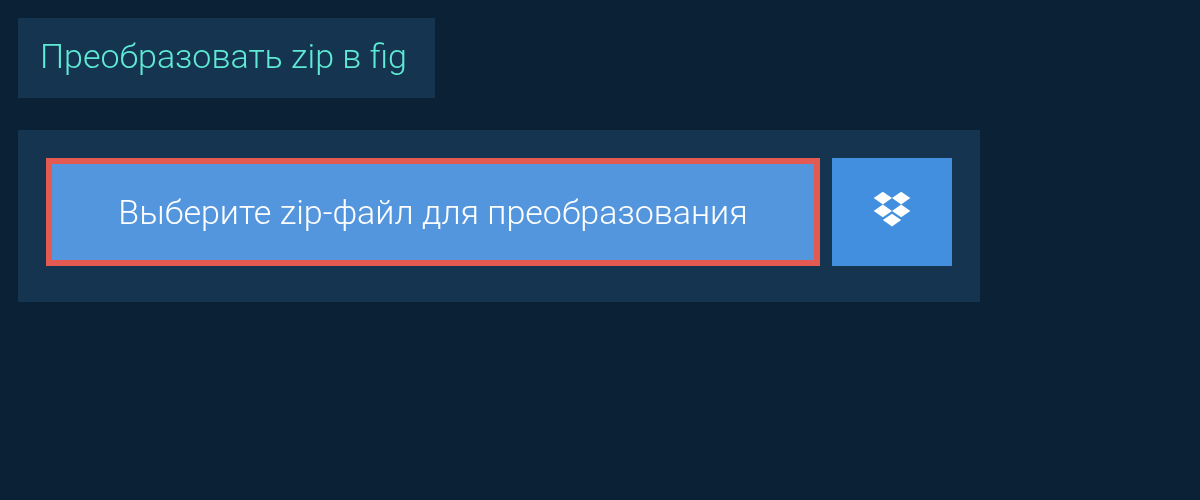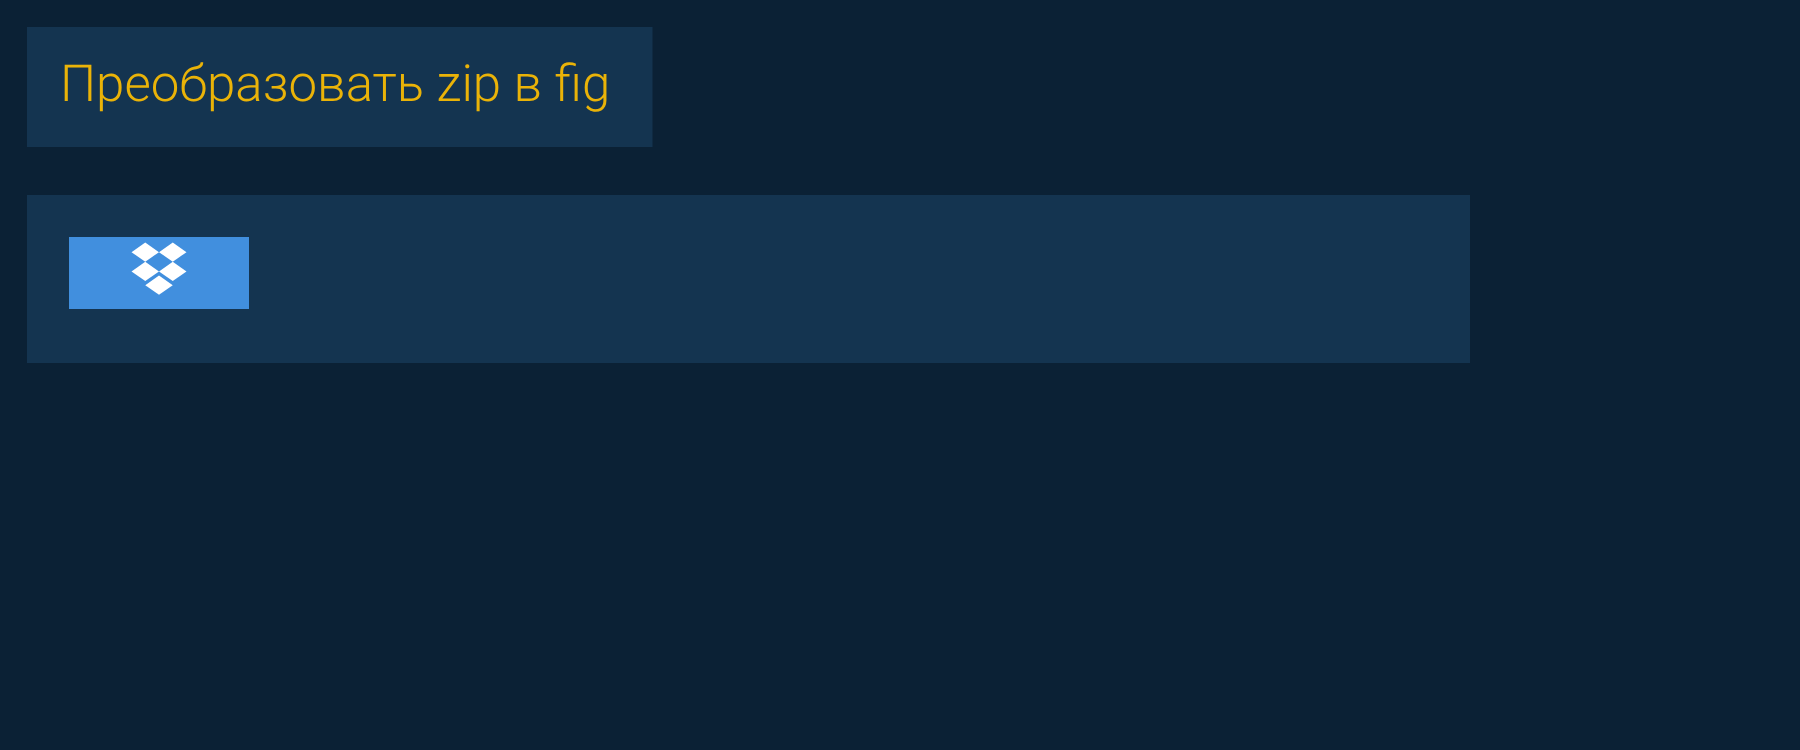--- a/index.html
+++ b/index.html
@@ -10,21 +10,21 @@
       font-family: -apple-system, BlinkMacSystemFont, "Segoe UI", Roboto, Arial, sans-serif;
       overflow: hidden;
     }
     .tab-container {
       position: absolute;
       top: 18px;
       left: 18px;
     }
     .tab {
       background: #143450;
-      color: #eab308;
+      color: #5eead4;
       font-size: 34px;
       font-weight: 300;
       padding: 18px 28px 22px 22px;
       display: inline-block;
     }
     .panel {
       position: absolute;
       top: 130px;
       left: 18px;
       right: 220px;
@@ -68,20 +68,23 @@
 <body>
 
 <div class="tab-container">
   <div class="tab">
     <span>Преобразовать zip в fig</span>
   </div>
 </div>
 
 <div class="panel">
   <div class="button-row">
+    <div class="select-file-btn">
+      <span>Выберите zip-файл для преобразования</span>
+    </div>
     <div class="dropbox-btn">
       <span>
         <svg viewBox="0 0 48 48">
           <path d="M14 4 L24 11 L14 18 L4 11 Z"></path>
           <path d="M34 4 L44 11 L34 18 L24 11 Z"></path>
           <path d="M14 18 L24 25 L14 32 L4 25 Z"></path>
           <path d="M34 18 L44 25 L34 32 L24 25 Z"></path>
           <path d="M24 28 L34 35 L24 42 L14 35 Z"></path>
         </svg>
       </span>

